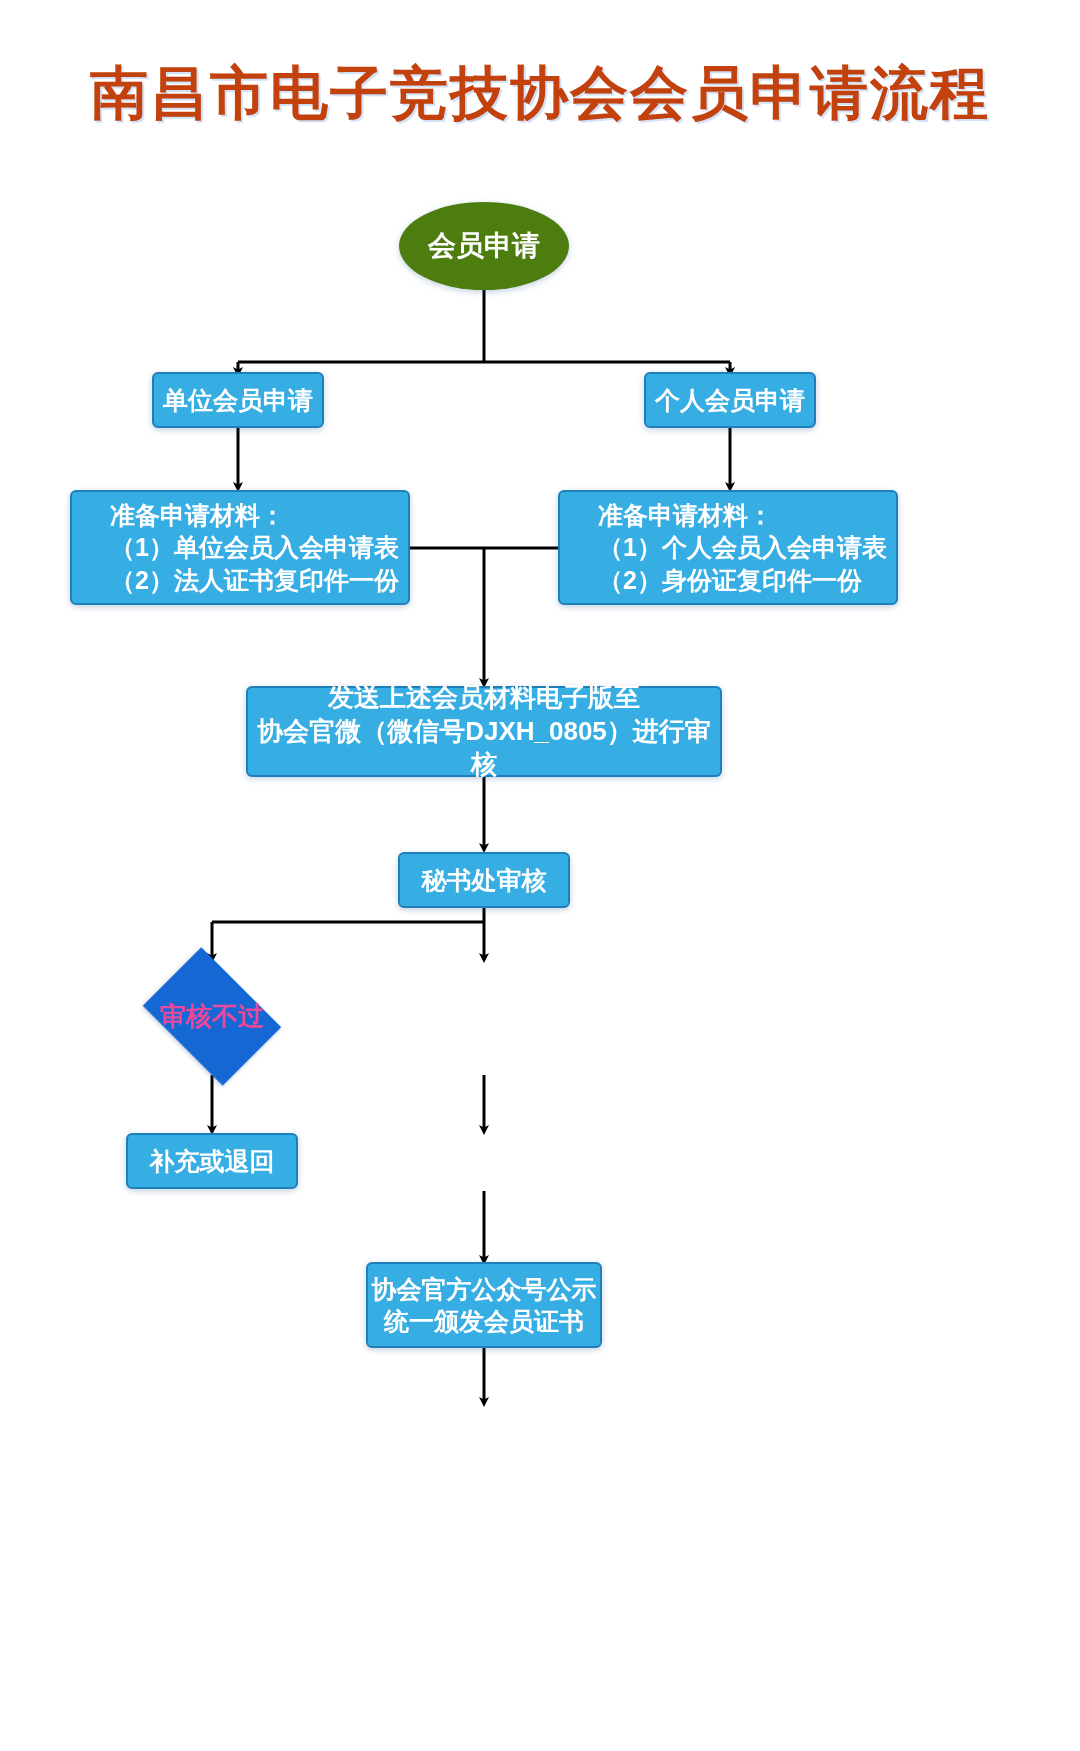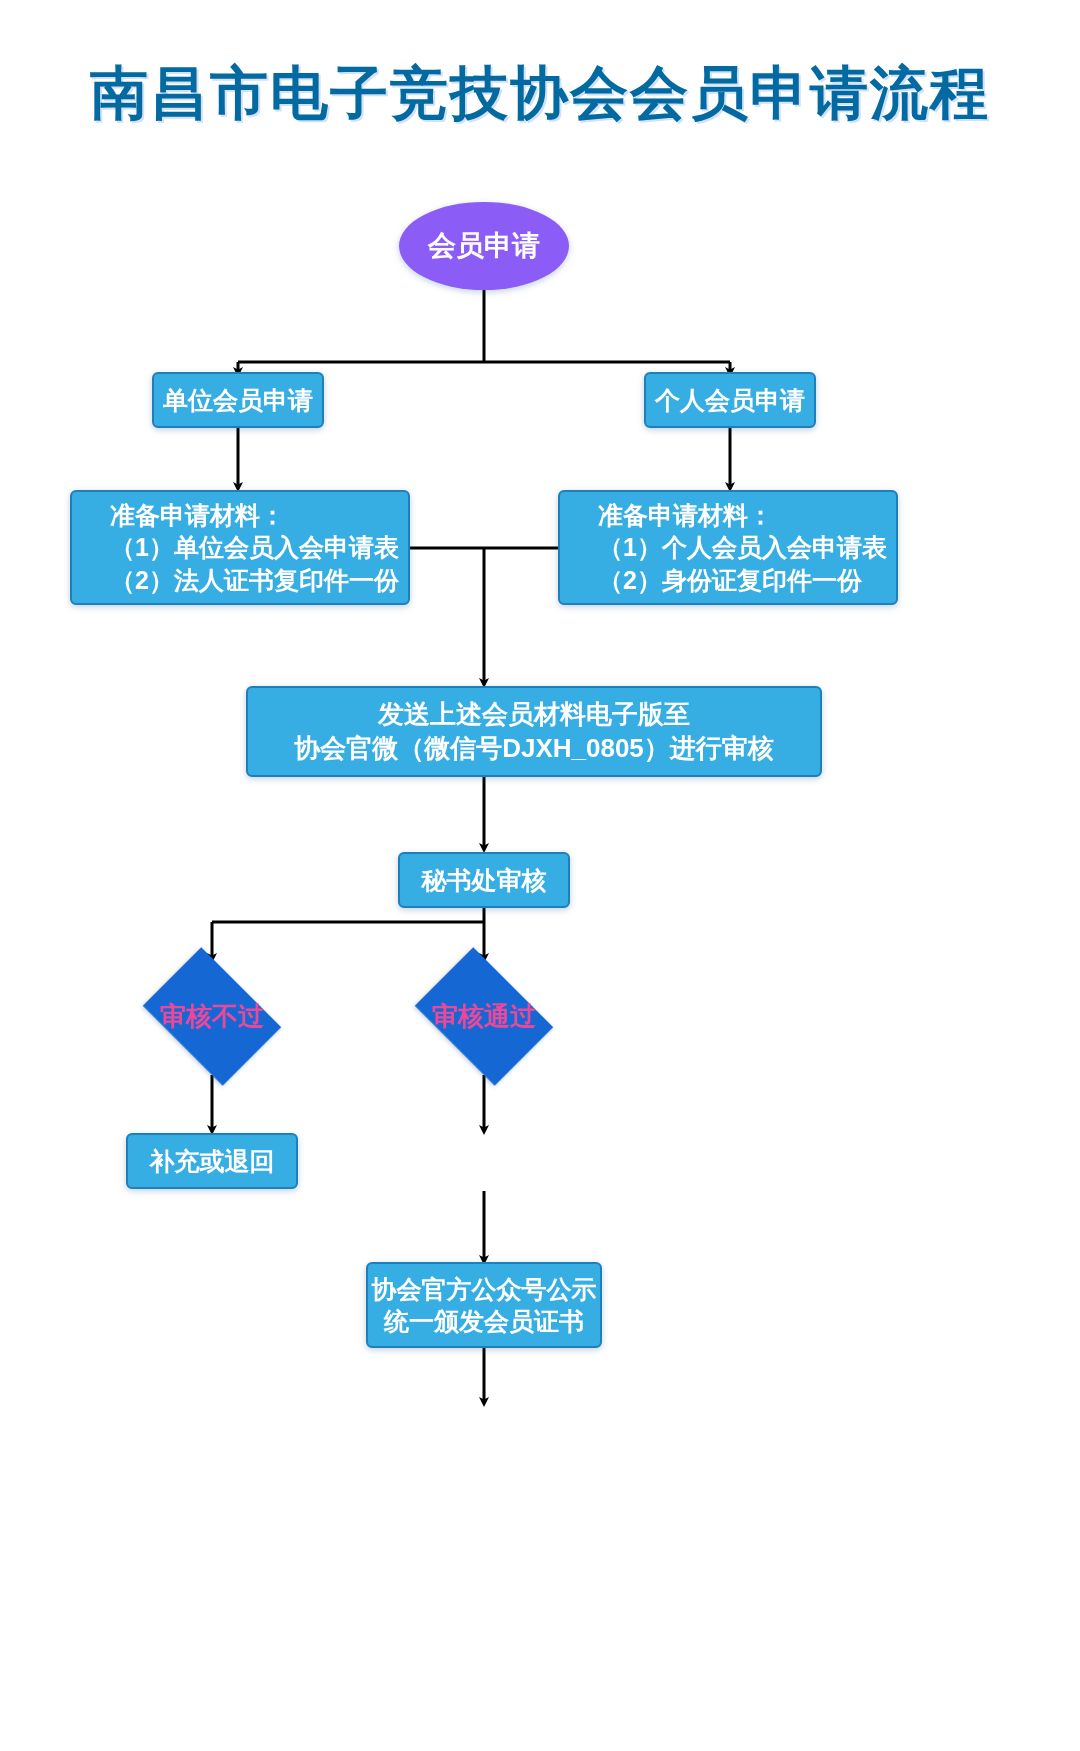--- a/index.html
+++ b/index.html
@@ -12,21 +12,21 @@
   }
   #stage{position:absolute;left:0;top:0;width:1080px;height:1751px;}
 
   
   .title{
     position:absolute;
     left:0;top:55px;width:1080px;
     text-align:center;
     font-size:58px;
     font-weight:bold;
-    color:#0369a1;
+    color:#c2410c;
     letter-spacing:2px;
     text-shadow:2px 2px 0 rgba(120,170,235,.35);
     white-space:nowrap;
     font-family:"DejaVu Sans","Liberation Sans",sans-serif;
   }
 
   
   #wires{position:absolute;left:0;top:0;width:1080px;height:1751px;}
 
   
@@ -49,21 +49,21 @@
     background:#36ADE3;
     border:2px solid #1F7FB8;
     border-radius:6px;
     font-size:25px;
   }
   .proc.big{font-size:26px;}
   .proc.left-align{justify-content:flex-start;text-align:left;padding-left:38px;}
 
   
   .term{
-    background:#8b5cf6;
+    background:#4d7c0f;
     border-radius:50%;
     font-size:28px;
     border:none;
   }
 
   
   .dia{
     background:transparent;
     filter:none;
   }
@@ -143,38 +143,34 @@
 （1）单位会员入会申请表
 （2）法人证书复印件一份</span>
   </div>
 
   <div class="node proc left-align" style="left:558px;top:490px;width:340px;height:115px;">
     <span>准备申请材料：
 （1）个人会员入会申请表
 （2）身份证复印件一份</span>
   </div>
 
-  <div class="node proc big" style="left:246px;top:686px;width:576px;height:91px;">
+  <div class="node proc big" style="left:246px;top:686px;width:476px;height:91px;">
     <span>发送上述会员材料电子版至
 协会官微（微信号DJXH_0805）进行审核</span>
   </div>
 
   <div class="node proc" style="left:398px;top:852px;width:172px;height:56px;">
     <span>秘书处审核</span>
   </div>
 
   <div class="node dia" style="left:132px;top:958px;width:160px;height:117px;">
     <span class="shape"></span>
     <span class="txt">审核不过</span>
   </div>
 
-  <div class="node dia" style="left:404px;top:958px;width:160px;height:117px;">
-    <span class="shape"></span>
-    <span class="txt">审核通过</span>
-  </div>
 
   <div class="node proc" style="left:126px;top:1133px;width:172px;height:56px;">
     <span>补充或退回</span>
   </div>
 
 
   <div class="node proc" style="left:366px;top:1262px;width:236px;height:86px;">
     <span>协会官方公众号公示
 统一颁发会员证书</span>
   </div>

